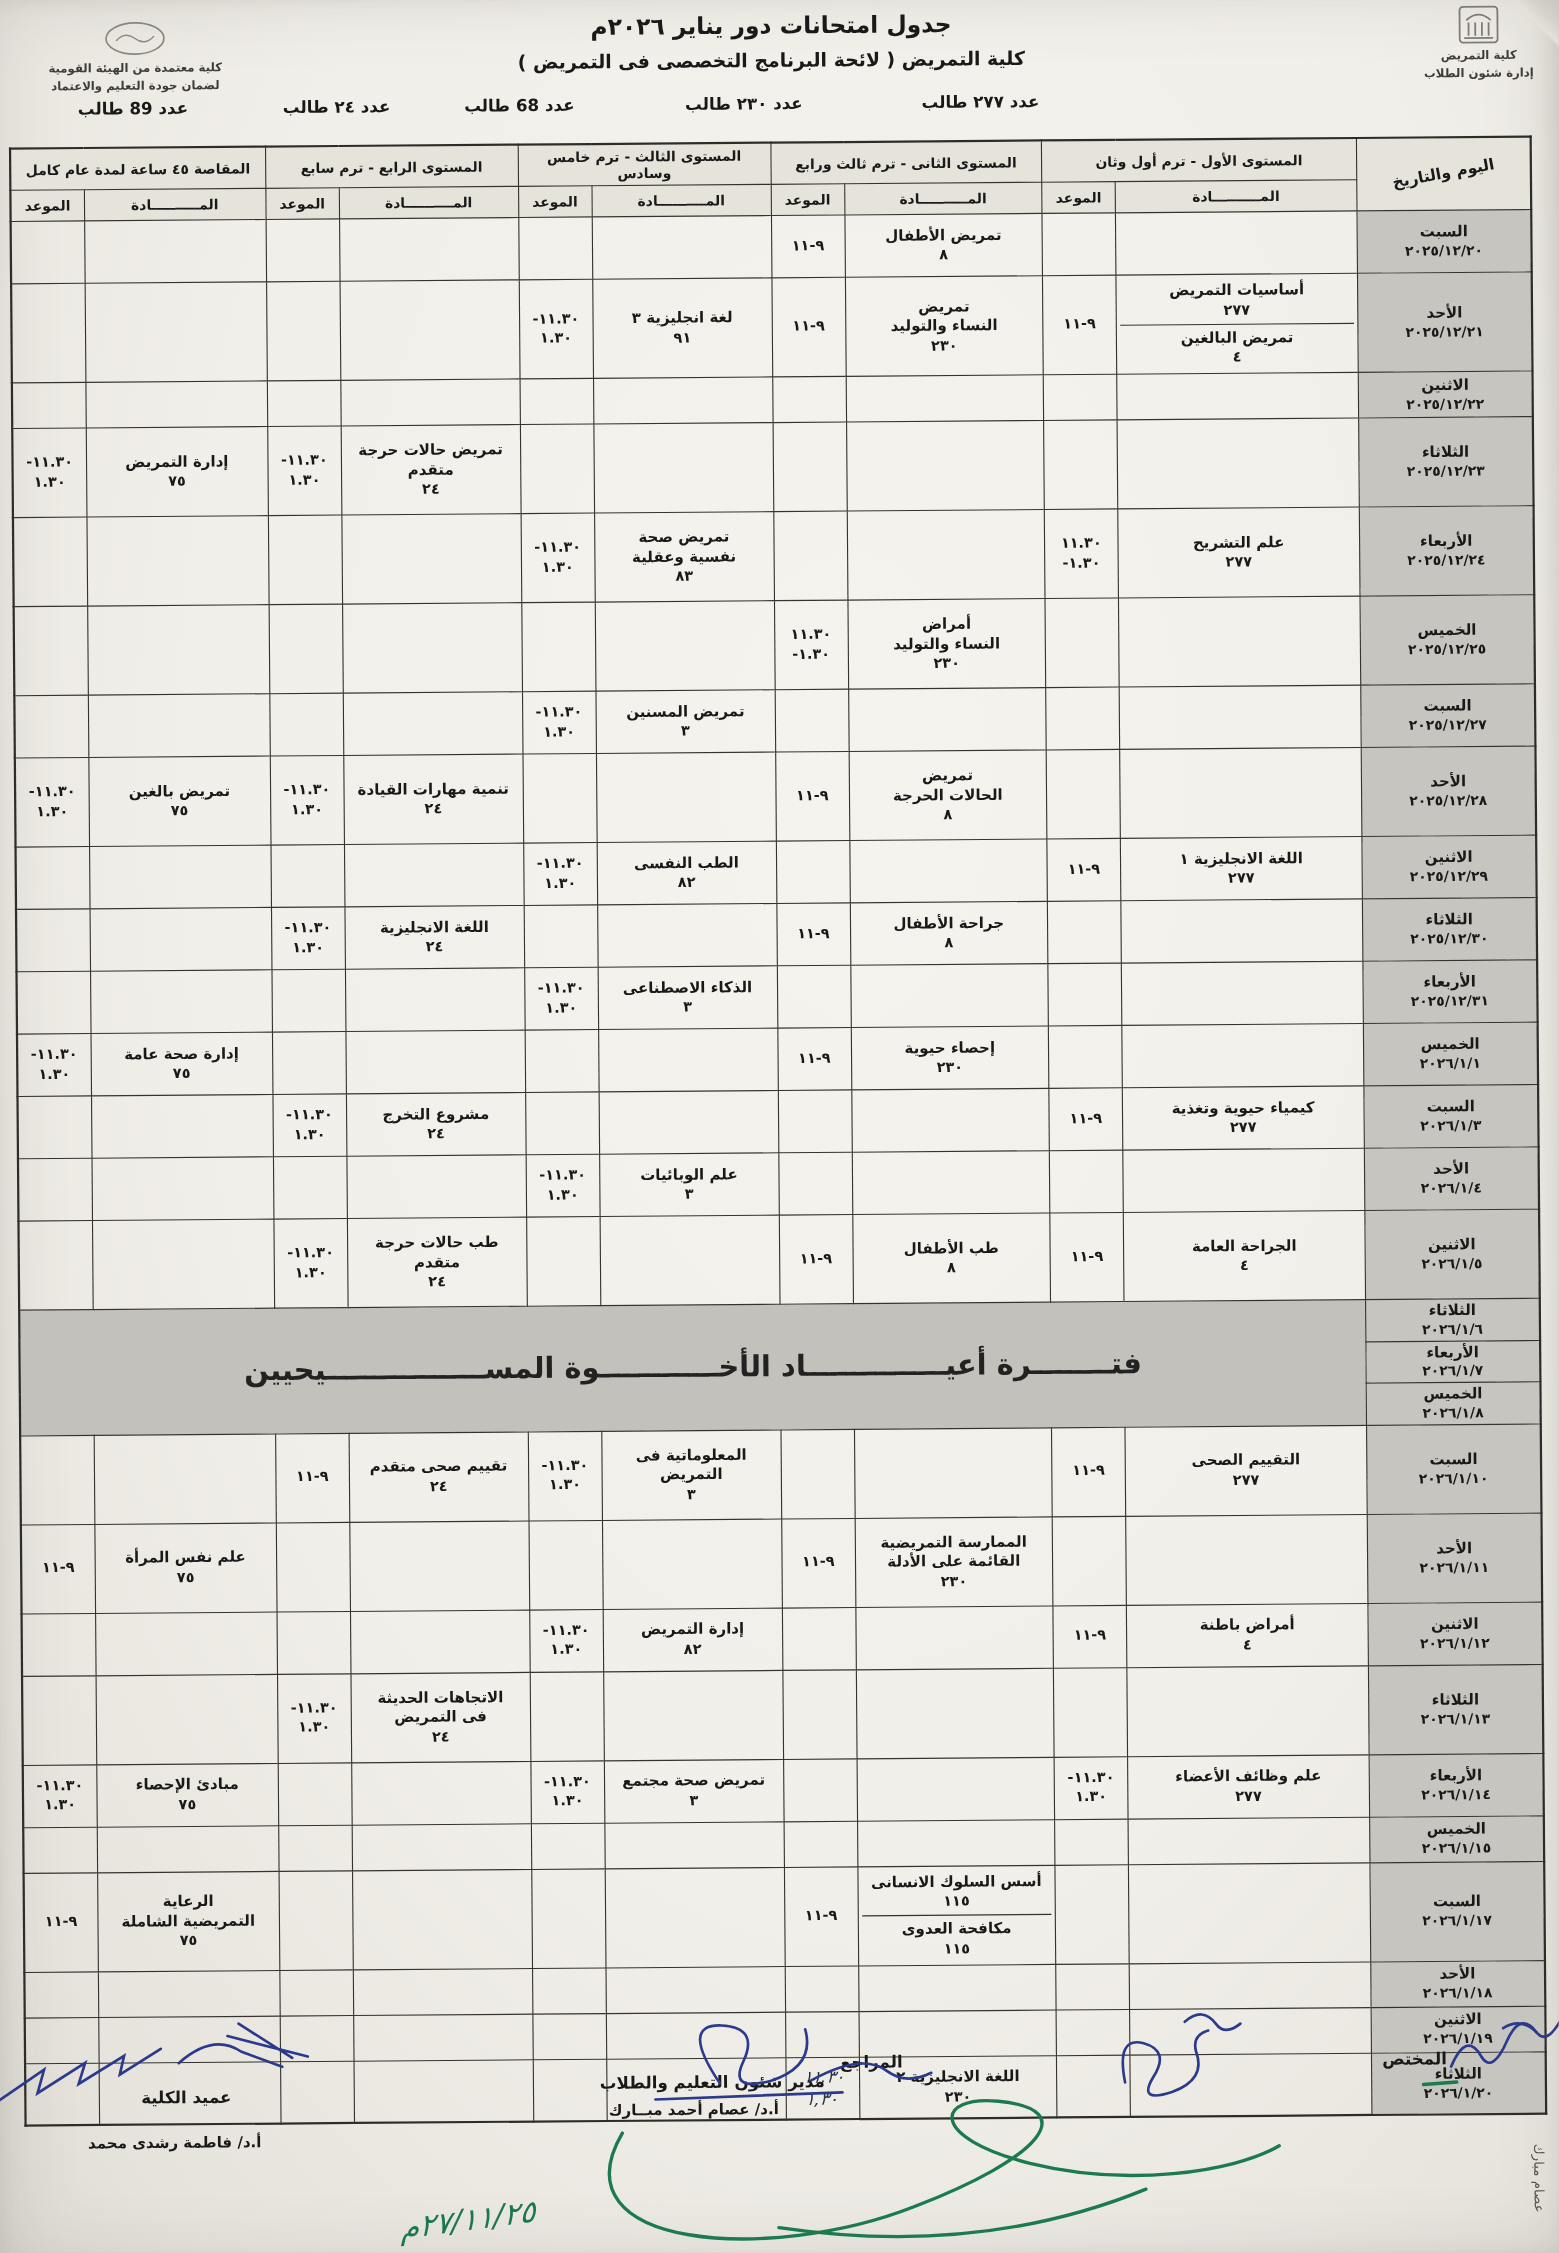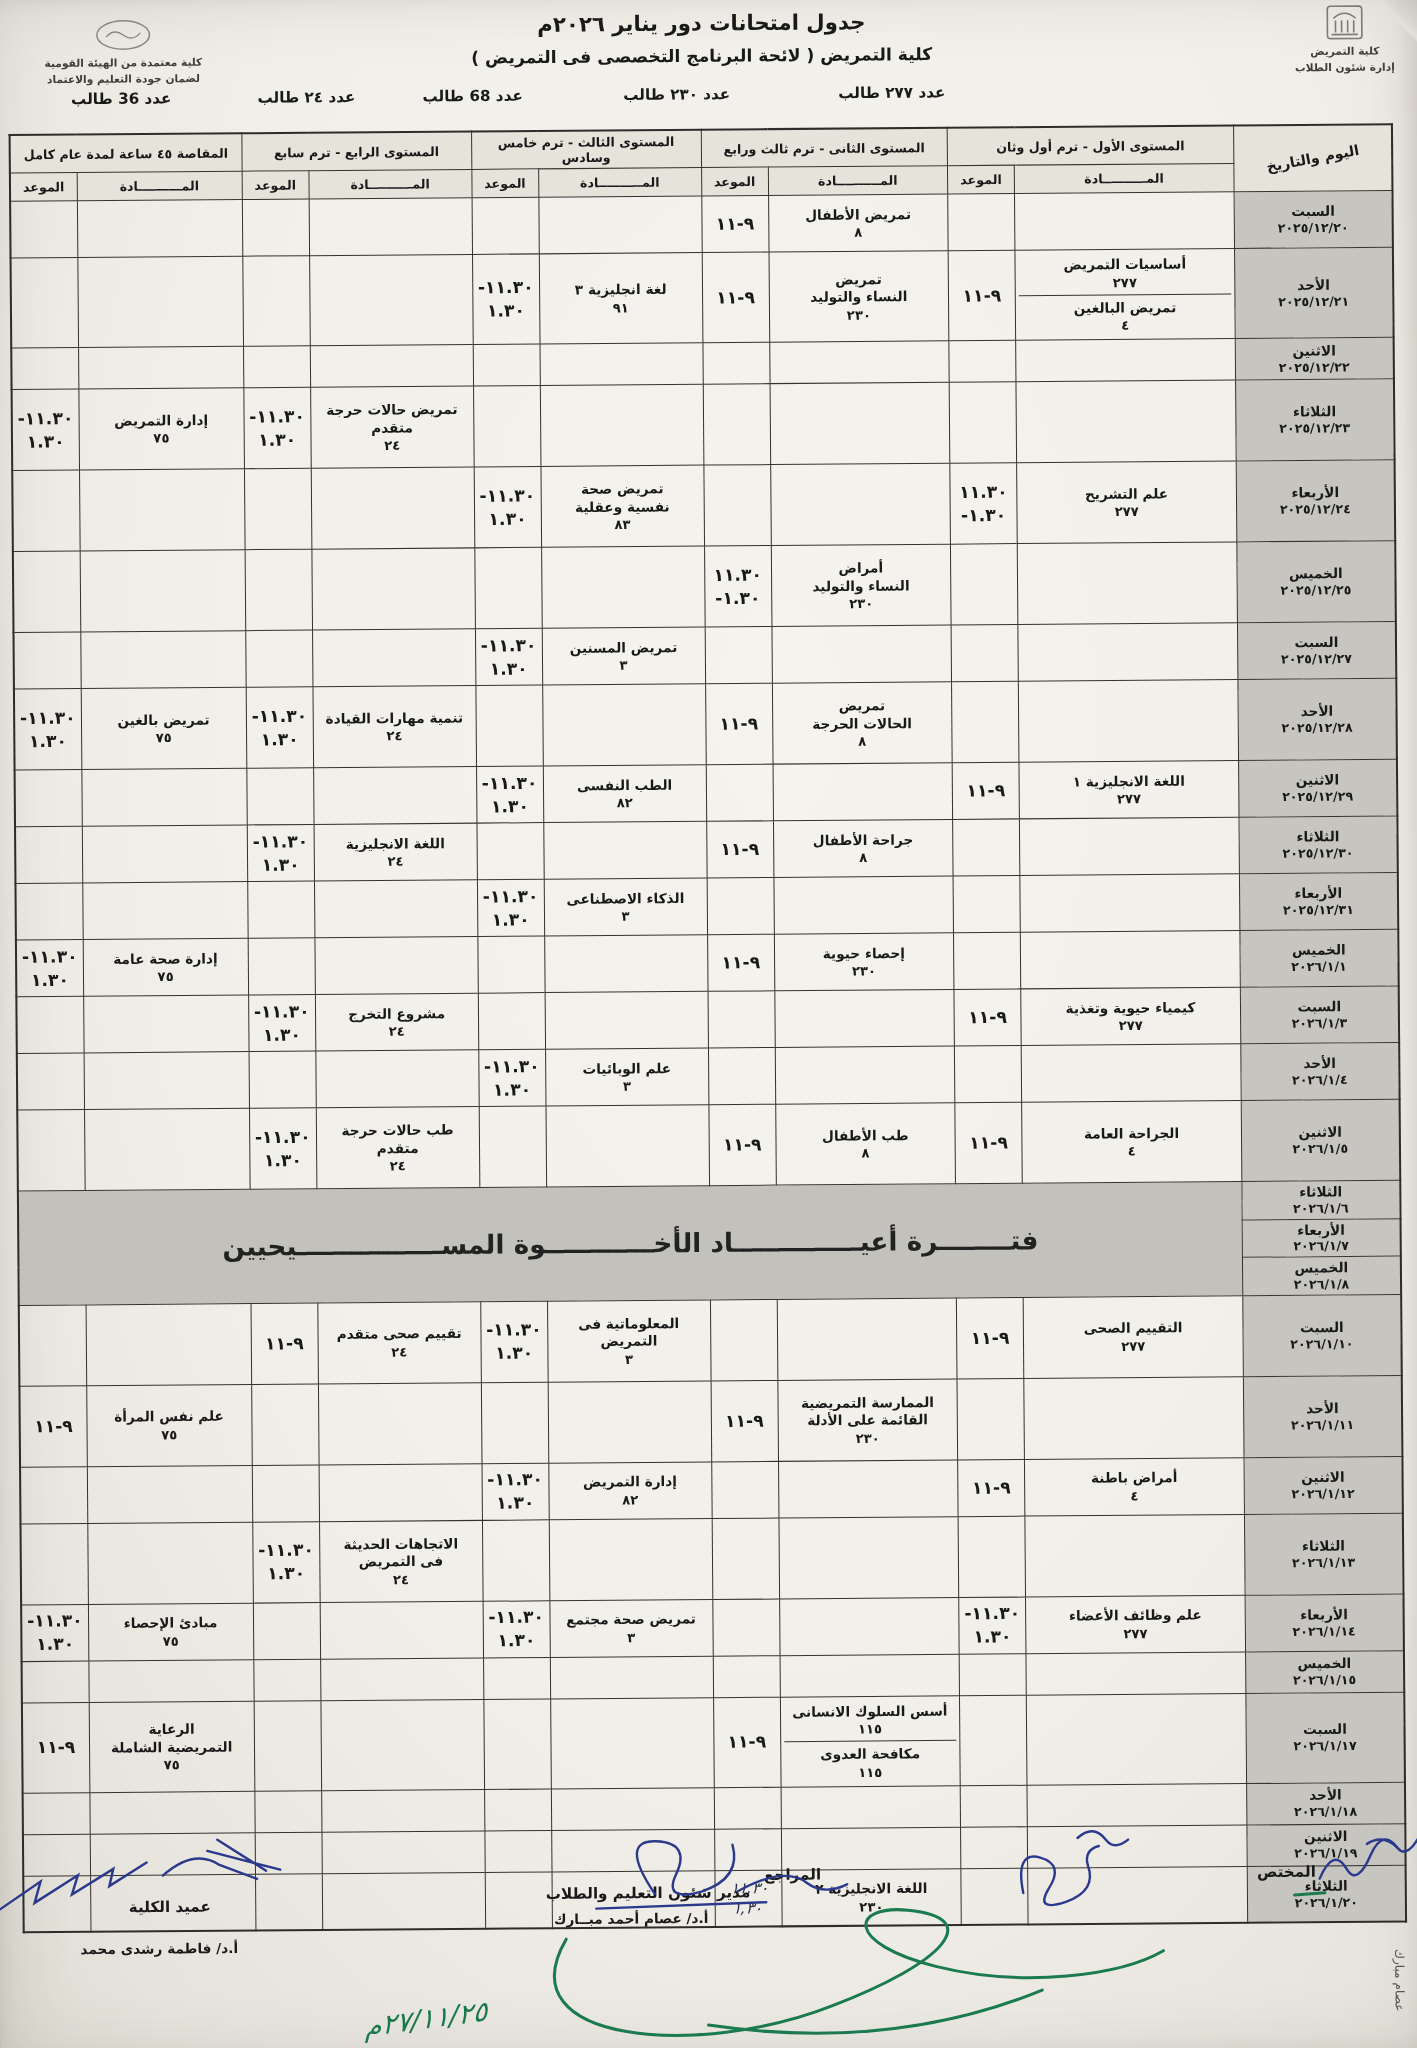--- a/index.html
+++ b/index.html
@@ -49,21 +49,21 @@
   table{border:2.5px solid #2e2c28;}
   thead th{background:#e6e3db;font-size:12.5px;font-weight:bold;padding:3px 2px;}
   th.datehead{background:#e6e3db;}
   th.datehead span{display:inline-block;transform:rotate(-10deg);font-size:14px;}
   .datecell{background:#c7c5c0;}
   .datecell .day{font-size:13.5px;font-weight:bold;line-height:1.25;}
   .datecell .date{font-size:12.5px;font-weight:bold;line-height:1.25;}
   .subcell{font-weight:bold;}
   .subj{font-size:13.5px;font-weight:bold;white-space:pre-line;line-height:1.3;}
   .num{font-size:13px;font-weight:bold;margin-top:1px;}
-  .time{font-size:17px;font-weight:bold;white-space:pre-line;line-height:1.35;}
+  .time{font-size:13px;font-weight:bold;white-space:pre-line;line-height:1.35;}
   .time.hand{font-size:15px;font-style:italic;transform:skewX(-6deg);color:#2b3146;font-weight:normal;}
   .part{padding:4px 2px;}
   .part + .part{border-top:1.6px solid #35332f;}
   td.band{background:#c3c1bb;font-size:26px;font-weight:bold;letter-spacing:1px;color:#222;}
   
   .footer-label{position:absolute;font-size:15px;font-weight:bold;white-space:nowrap;}
   .footer-name{position:absolute;font-size:13.5px;font-weight:bold;white-space:nowrap;}
   .hw-date{
     position:absolute;left:360px;top:1988px;
     font-size:27px;color:#19784c;transform:rotate(-7deg) skewX(-8deg);
@@ -107,21 +107,21 @@
   </div>
 
   <div class="doc-title">جدول امتحانات دور يناير ٢٠٢٦م</div>
   <div class="doc-subtitle">كلية التمريض ( لائحة البرنامج التخصصى فى التمريض )</div>
 
   <div class="counts">
     <span>عدد ٢٧٧ طالب</span>
     <span>عدد ٢٣٠ طالب</span>
     <span>عدد 68 طالب</span>
     <span>عدد ٢٤ طالب</span>
-    <span>عدد 36 طالب</span>
+    <span>عدد 89 طالب</span>
   </div>
 
   <table id="grid">
     <colgroup>
       <col style="width:152px">
         <col style="width:210px">
         <col style="width:64px">
       <col style="width:172px">
         <col style="width:64px">
         <col style="width:156px">

